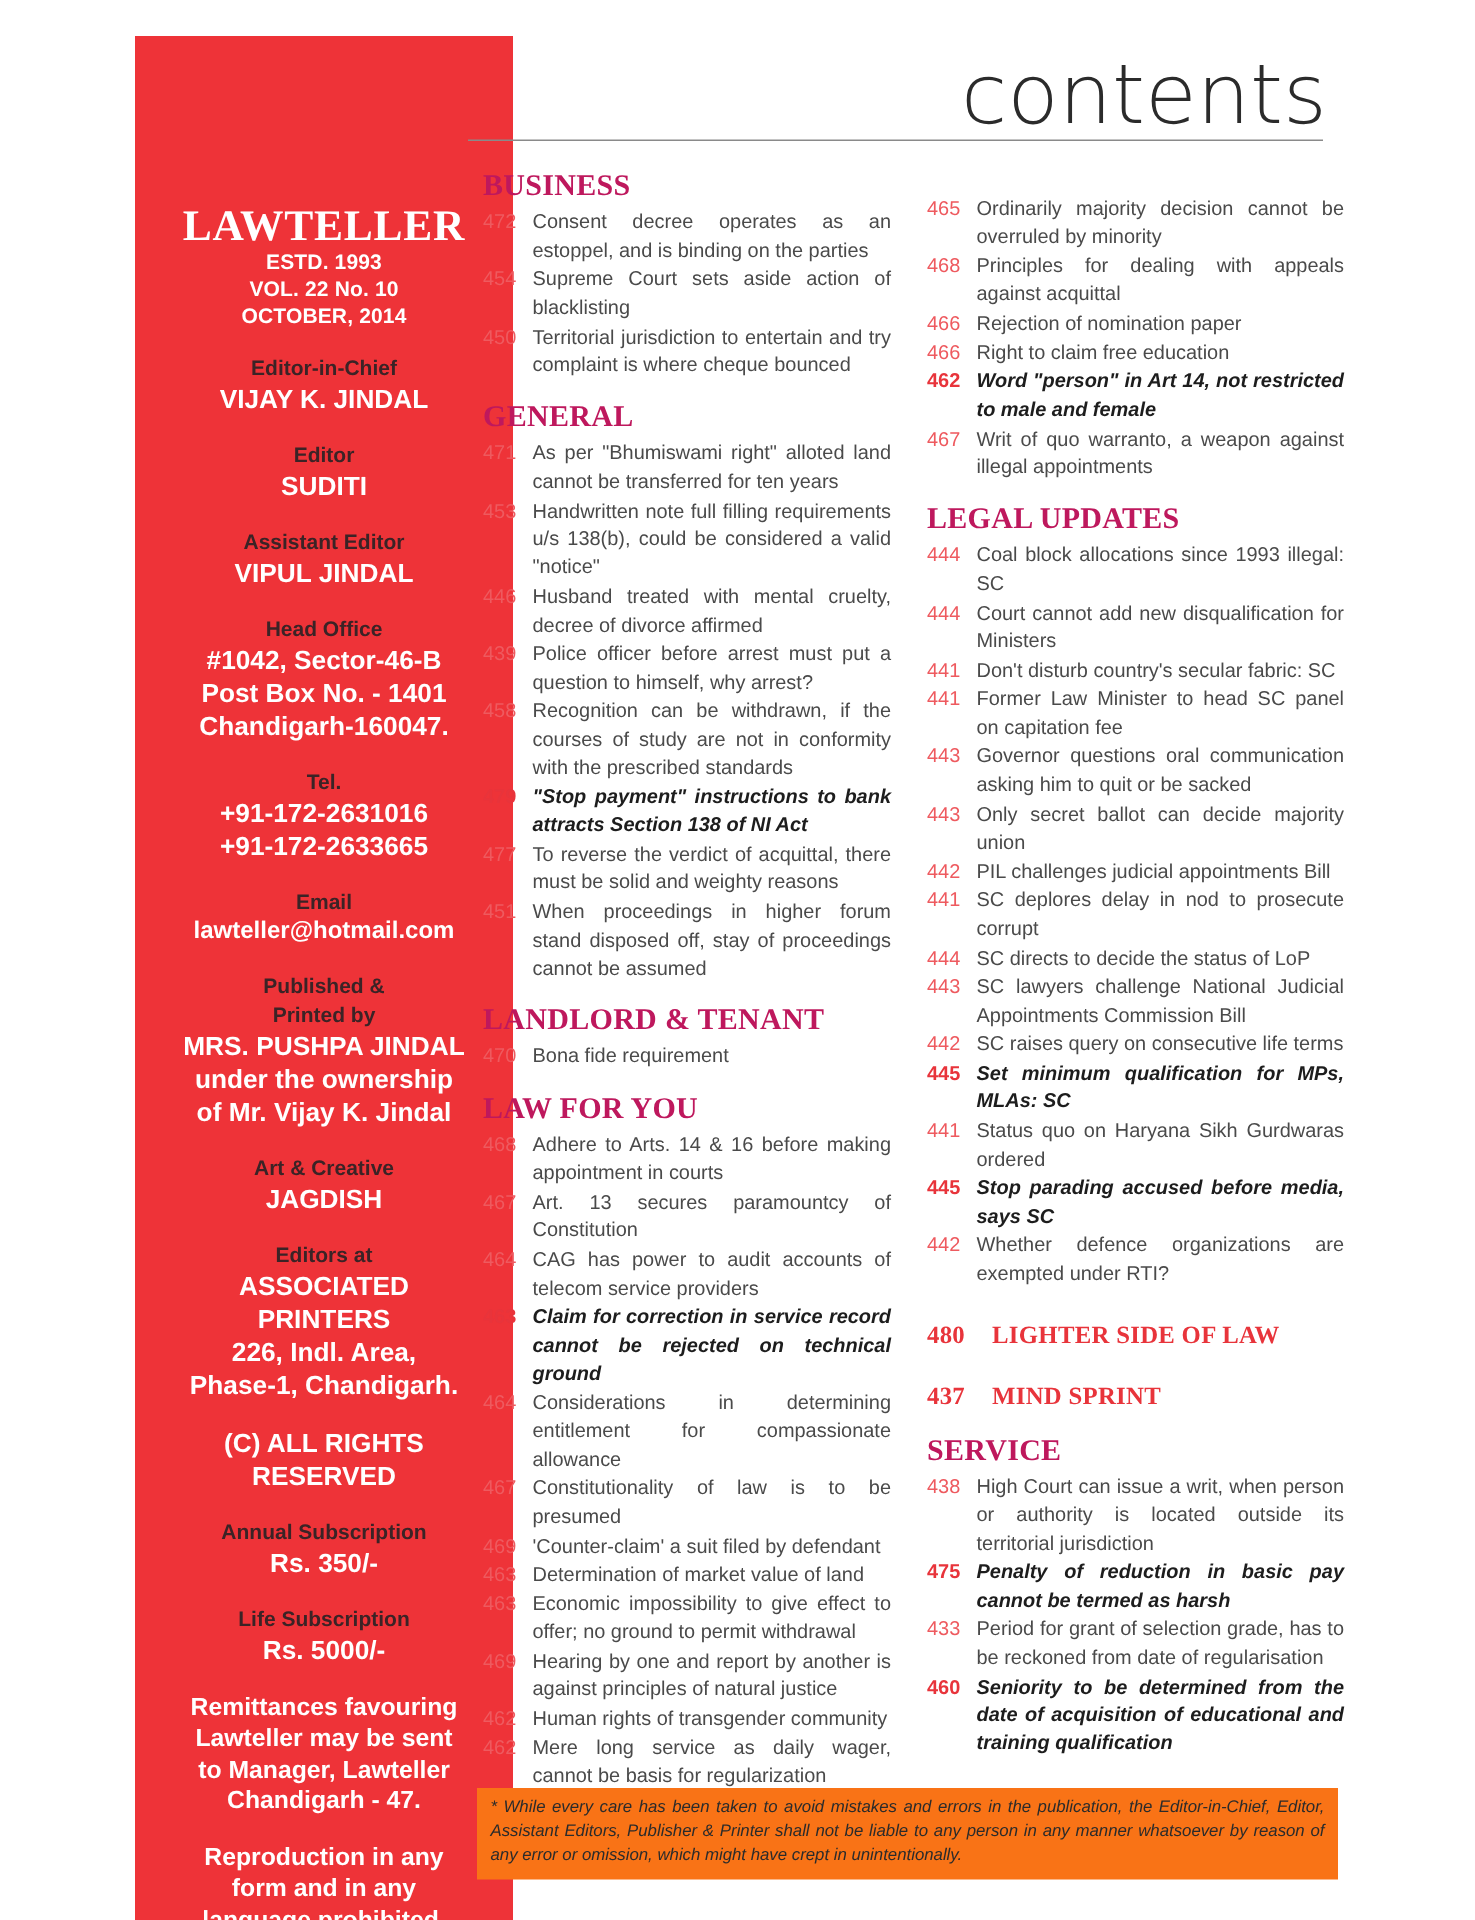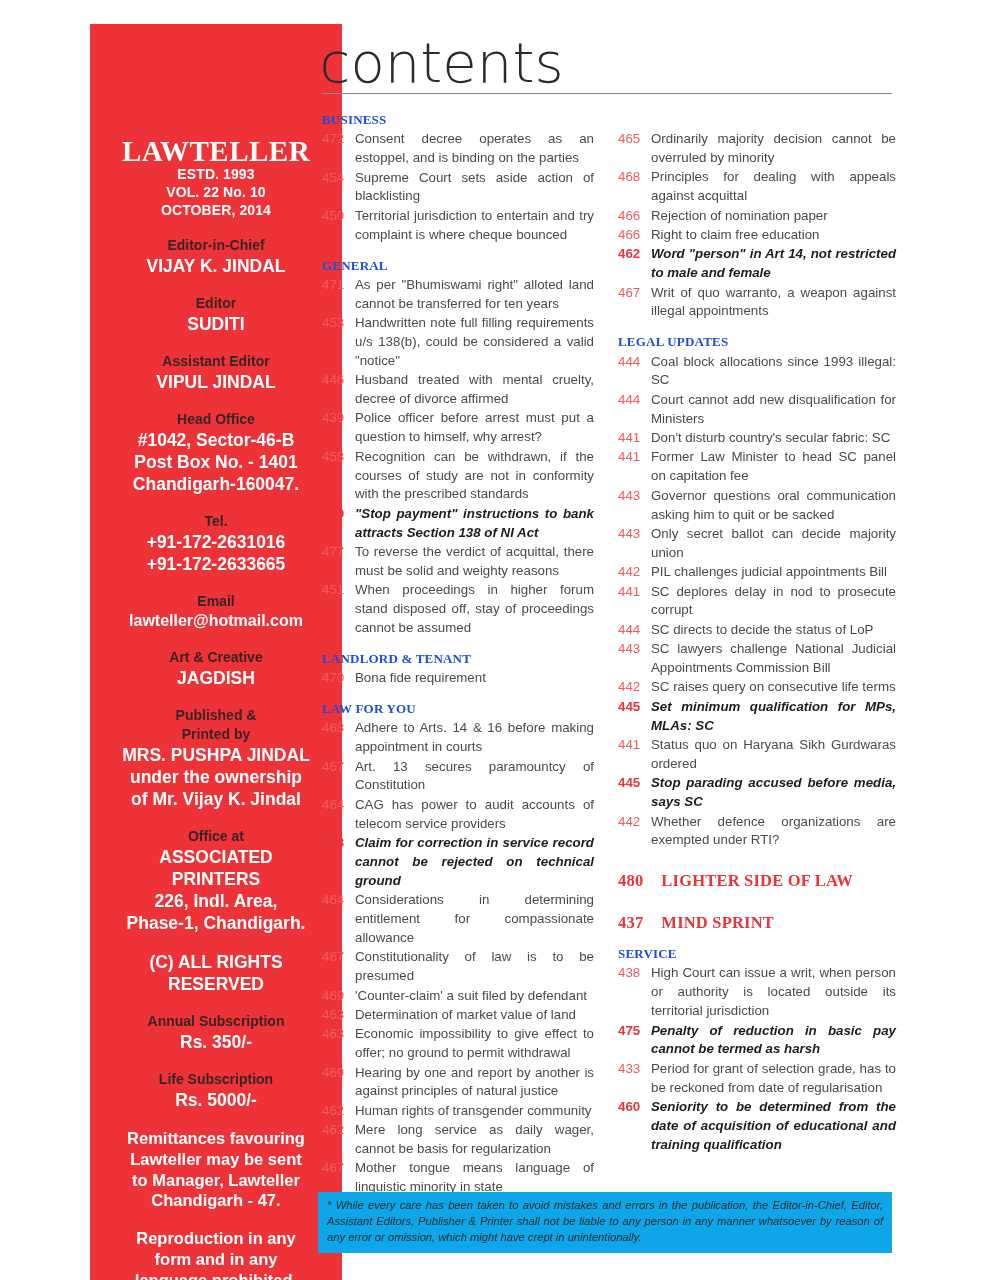--- a/index.html
+++ b/index.html
@@ -55,23 +55,24 @@
     line-height: 1.26;
     color: #ffffff;
   }
   .m-val.small { font-size: 16px; }
   .m-val.tight { font-size: 16.5px; }
   .m-block { margin-top: 17px; }
 
   
   #contents-head {
     position: absolute;
-    left: 322px;
+    left: 312px;
     top: 36px;
     width: 570px;
+    text-align: right;
     border-bottom: 1.5px solid #8a8a8a;
     padding-bottom: 2px;
   }
   #contents-head .word {
     font-family: "DejaVu Sans", sans-serif;
     font-size: 55px;
     font-weight: 300;
     color: #2b2b2b;
     letter-spacing: 0px;
     line-height: 1.0;
@@ -89,22 +90,22 @@
   #col-right {
     position: absolute;
     left: 618px;
     top: 130px;
     width: 278px;
   }
 
   .sec-head {
     font-family: "Liberation Serif", serif;
     font-weight: bold;
-    font-size: 13px;
-    color: #1d4ed8;
+    font-size: 20px;
+    color: #be185d;
     letter-spacing: 0.2px;
     margin: 0 0 2px 0;
     line-height: 1.25;
   }
   .sec-head.spaced { margin-top: 13px; }
 
   .sec-head-red {
     font-family: "Liberation Serif", serif;
     font-weight: bold;
     font-size: 16.5px;
@@ -143,21 +144,21 @@
     font-weight: bold;
     color: #1d1d1d;
   }
 
   
   #disclaimer {
     position: absolute;
     left: 318px;
     top: 1192px;
     width: 574px;
-    background: #0ea5e9;
+    background: #f97316;
     color: #2b2b2b;
     font-style: italic;
     font-size: 11.2px;
     line-height: 1.42;
     padding: 6px 9px 7px 9px;
     box-sizing: border-box;
     text-align: justify;
   }
 </style>
 </head>
@@ -196,34 +197,34 @@
     <div class="m-val">+91-172-2631016</div>
     <div class="m-val">+91-172-2633665</div>
   </div>
 
   <div class="m-block">
     <div class="m-label">Email</div>
     <div class="m-val small">lawteller@hotmail.com</div>
   </div>
 
   <div class="m-block">
-    <div class="m-label">Art &amp; Creative</div>
-    <div class="m-val">JAGDISH</div>
-  </div>
-
-  <div class="m-block">
     <div class="m-label">Published &amp;</div>
     <div class="m-label">Printed by</div>
     <div class="m-val">MRS. PUSHPA JINDAL</div>
     <div class="m-val">under the ownership</div>
     <div class="m-val">of Mr. Vijay K. Jindal</div>
   </div>
 
   <div class="m-block">
-    <div class="m-label">Office at</div>
+    <div class="m-label">Art &amp; Creative</div>
+    <div class="m-val">JAGDISH</div>
+  </div>
+
+  <div class="m-block">
+    <div class="m-label">Editors at</div>
     <div class="m-val">ASSOCIATED</div>
     <div class="m-val">PRINTERS</div>
     <div class="m-val">226, Indl. Area,</div>
     <div class="m-val">Phase-1, Chandigarh.</div>
   </div>
 
   <div class="m-block">
     <div class="m-val">(C)  ALL RIGHTS</div>
     <div class="m-val">RESERVED</div>
   </div>

